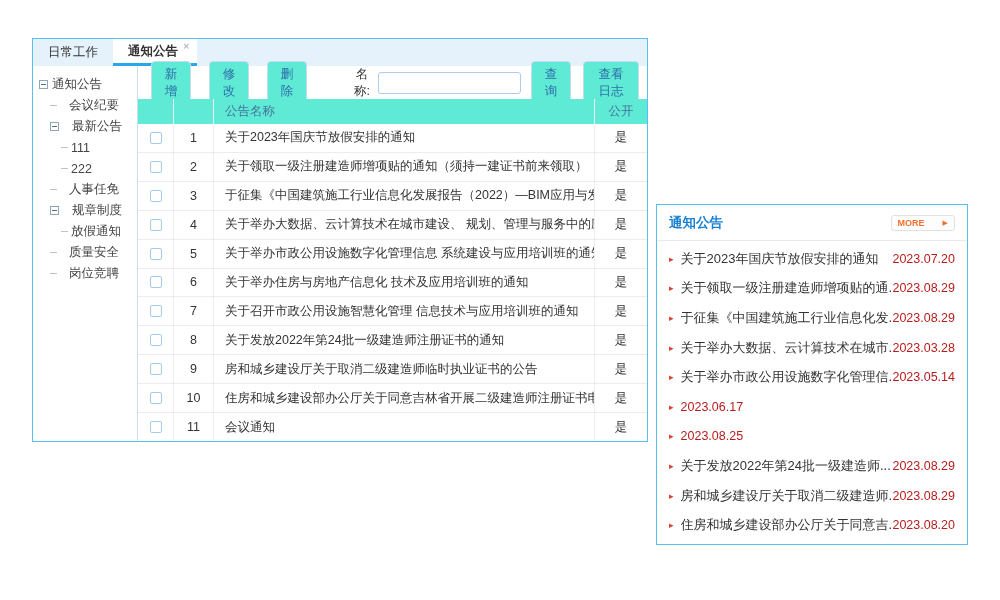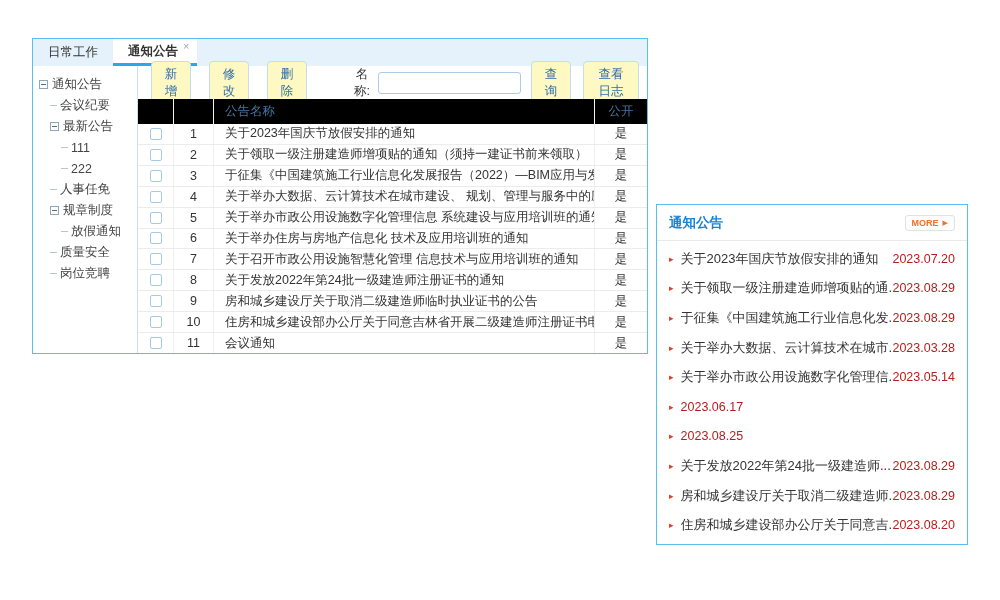--- a/index.html
+++ b/index.html
@@ -1,69 +1,69 @@
 <!DOCTYPE html>
 <html><head>
 <meta charset="utf-8">
 <style>
   * { box-sizing: border-box; margin: 0; padding: 0; }
   html,body { width:1000px; height:600px; background:#fff; overflow:hidden;
     font-family:"Liberation Sans","DejaVu Sans",sans-serif; }
   body { position:relative; }
 
   
-  .window { position:absolute; left:32px; top:38px; width:616px; height:316px;
+  .window { position:absolute; left:32px; top:38px; width:616px; height:404px;
     border:1px solid #58c0ee; background:#fff; display:flex; flex-direction:column; }
   .tabbar { height:27px; background:#e6f2fb; display:flex; flex-shrink:0; }
   .tab { padding:0 15px; display:flex; align-items:center; font-size:12.5px; color:#333; cursor:default; }
   .tab.active { background:#fff; font-weight:bold; border-bottom:3px solid #2aa7e8; padding-right:8px; }
   .tab-close { font-size:11px; font-weight:normal; color:#9aa7b2; margin-left:5px; position:relative; top:-5px; }
 
   .main { flex:1; display:flex; min-height:0; }
   .tree { width:105px; border-right:1px solid #c9e0f2; padding:8px 2px 0 6px; font-size:12.5px; color:#444; overflow:hidden; flex-shrink:0; }
   .tree-item { height:21px; display:flex; align-items:center; white-space:nowrap; }
-  .tree-item.level-1 { margin-left:11px; }
+  .tree-item.level-1 { margin-left:11px;gap:9px; }
   .tree-item.level-2 { margin-left:22px; }
   .box-icon { width:9px; height:9px; border:1px solid #8fa6b8; background:#fdfdfd; display:inline-flex;
     align-items:center; justify-content:center; margin-right:4px; flex-shrink:0; }
   .box-icon::after { content:""; width:5px; height:1px; background:#5a6d7d; }
   .leaf-dash { width:7px; height:1px; background:#b9c6d1; margin-right:3px; flex-shrink:0; }
 
   .content { flex:1; display:flex; flex-direction:column; min-width:0; }
   .toolbar { height:33px; display:flex; align-items:center; padding:0 8px 0 13px; font-size:12.5px; color:#333; flex-shrink:0; }
-  .btn { background:#fef9c3; border:1px solid #c3dcf1; color:#2f6da8; border-radius:4px;
+  .btn { background:#5eead4; border:1px solid #c3dcf1; color:#2f6da8; border-radius:4px;
     padding:4px 11px; font-size:12.5px; cursor:default; }
   .btn + .btn { margin-left:18px; }
   .name-label { margin-left:46px; margin-right:7px;text-align:center; }
   .search-input { width:143px; height:22px; border:1px solid #abcdea; border-radius:3px; outline:none;
     font-size:12px; padding:0 5px; }
   .btn.query { margin-left:10px; }
   .btn.log { margin-left:12px; }
 
-  .thead { display:flex; height:25px; background:#000000; color:#47749f; font-size:12.5px;
+  .thead { display:flex; height:25px; background:#5eead4; color:#47749f; font-size:12.5px;
     align-items:center; flex-shrink:0; }
   .thead .cell { border-right:1px solid #eef5fb; height:100%; display:flex; align-items:center; }
   .tbody { flex:1; display:flex; flex-direction:column; }
   .row { flex:1; display:flex; align-items:center; border-bottom:1px solid #ececec; font-size:12.5px; color:#333; min-height:0; }
   .row:last-child { border-bottom:none; }
   .row .cell { border-right:1px solid #efefef; height:100%; display:flex; align-items:center; }
   .cell.c-check { width:36px; justify-content:center; flex-shrink:0; }
   .cell.c-idx { width:40px; justify-content:center; flex-shrink:0; }
   .cell.c-name { flex:1; padding:0 11px; white-space:nowrap; overflow:hidden; min-width:0; }
   .cell.c-pub { width:52px; justify-content:center; flex-shrink:0; border-right:none !important; }
   .checkbox { width:12px; height:12px; border:1px solid #a6cbe9; border-radius:2px; background:#fff; }
 
   
   .notice { position:absolute; left:656px; top:204px; width:312px; height:341px;
     border:1px solid #58c0ee; background:#fff; display:flex; flex-direction:column; }
   .notice-header { height:36px; display:flex; align-items:center; justify-content:space-between;
     padding:0 12px; border-bottom:1px solid #e9e9e9; flex-shrink:0; }
   .notice-title { color:#1b82d2; font-weight:bold; font-size:13.5px; }
   .more-btn { border:1px solid #e2e2e2; border-radius:3px; padding:2px 6px; font-size:9px; font-weight:bold;
-    color:#f2702d; background:#fdfdfd; display:flex; align-items:center; gap:4px; cursor:default; }
+    color:#f2702d; background:#fdfdfd; display:flex; align-items:center; gap:18px; cursor:default; }
   .more-arrow { font-size:7px; }
   .notice-list { flex:1; padding:3px 12px 4px 12px; display:flex; flex-direction:column; }
   .notice-item { flex:1; display:flex; align-items:center; font-size:13px; color:#333; min-height:0; }
   .bullet { color:#d9402e; font-size:9px; margin-right:7px; flex-shrink:0; }
   .n-title { flex:1; white-space:nowrap; overflow:hidden; min-width:0; padding-right:8px; }
   .n-date { color:#b91c1c; font-size:12.5px; flex-shrink:0; }
 </style>
 </head>
 <body>
 

